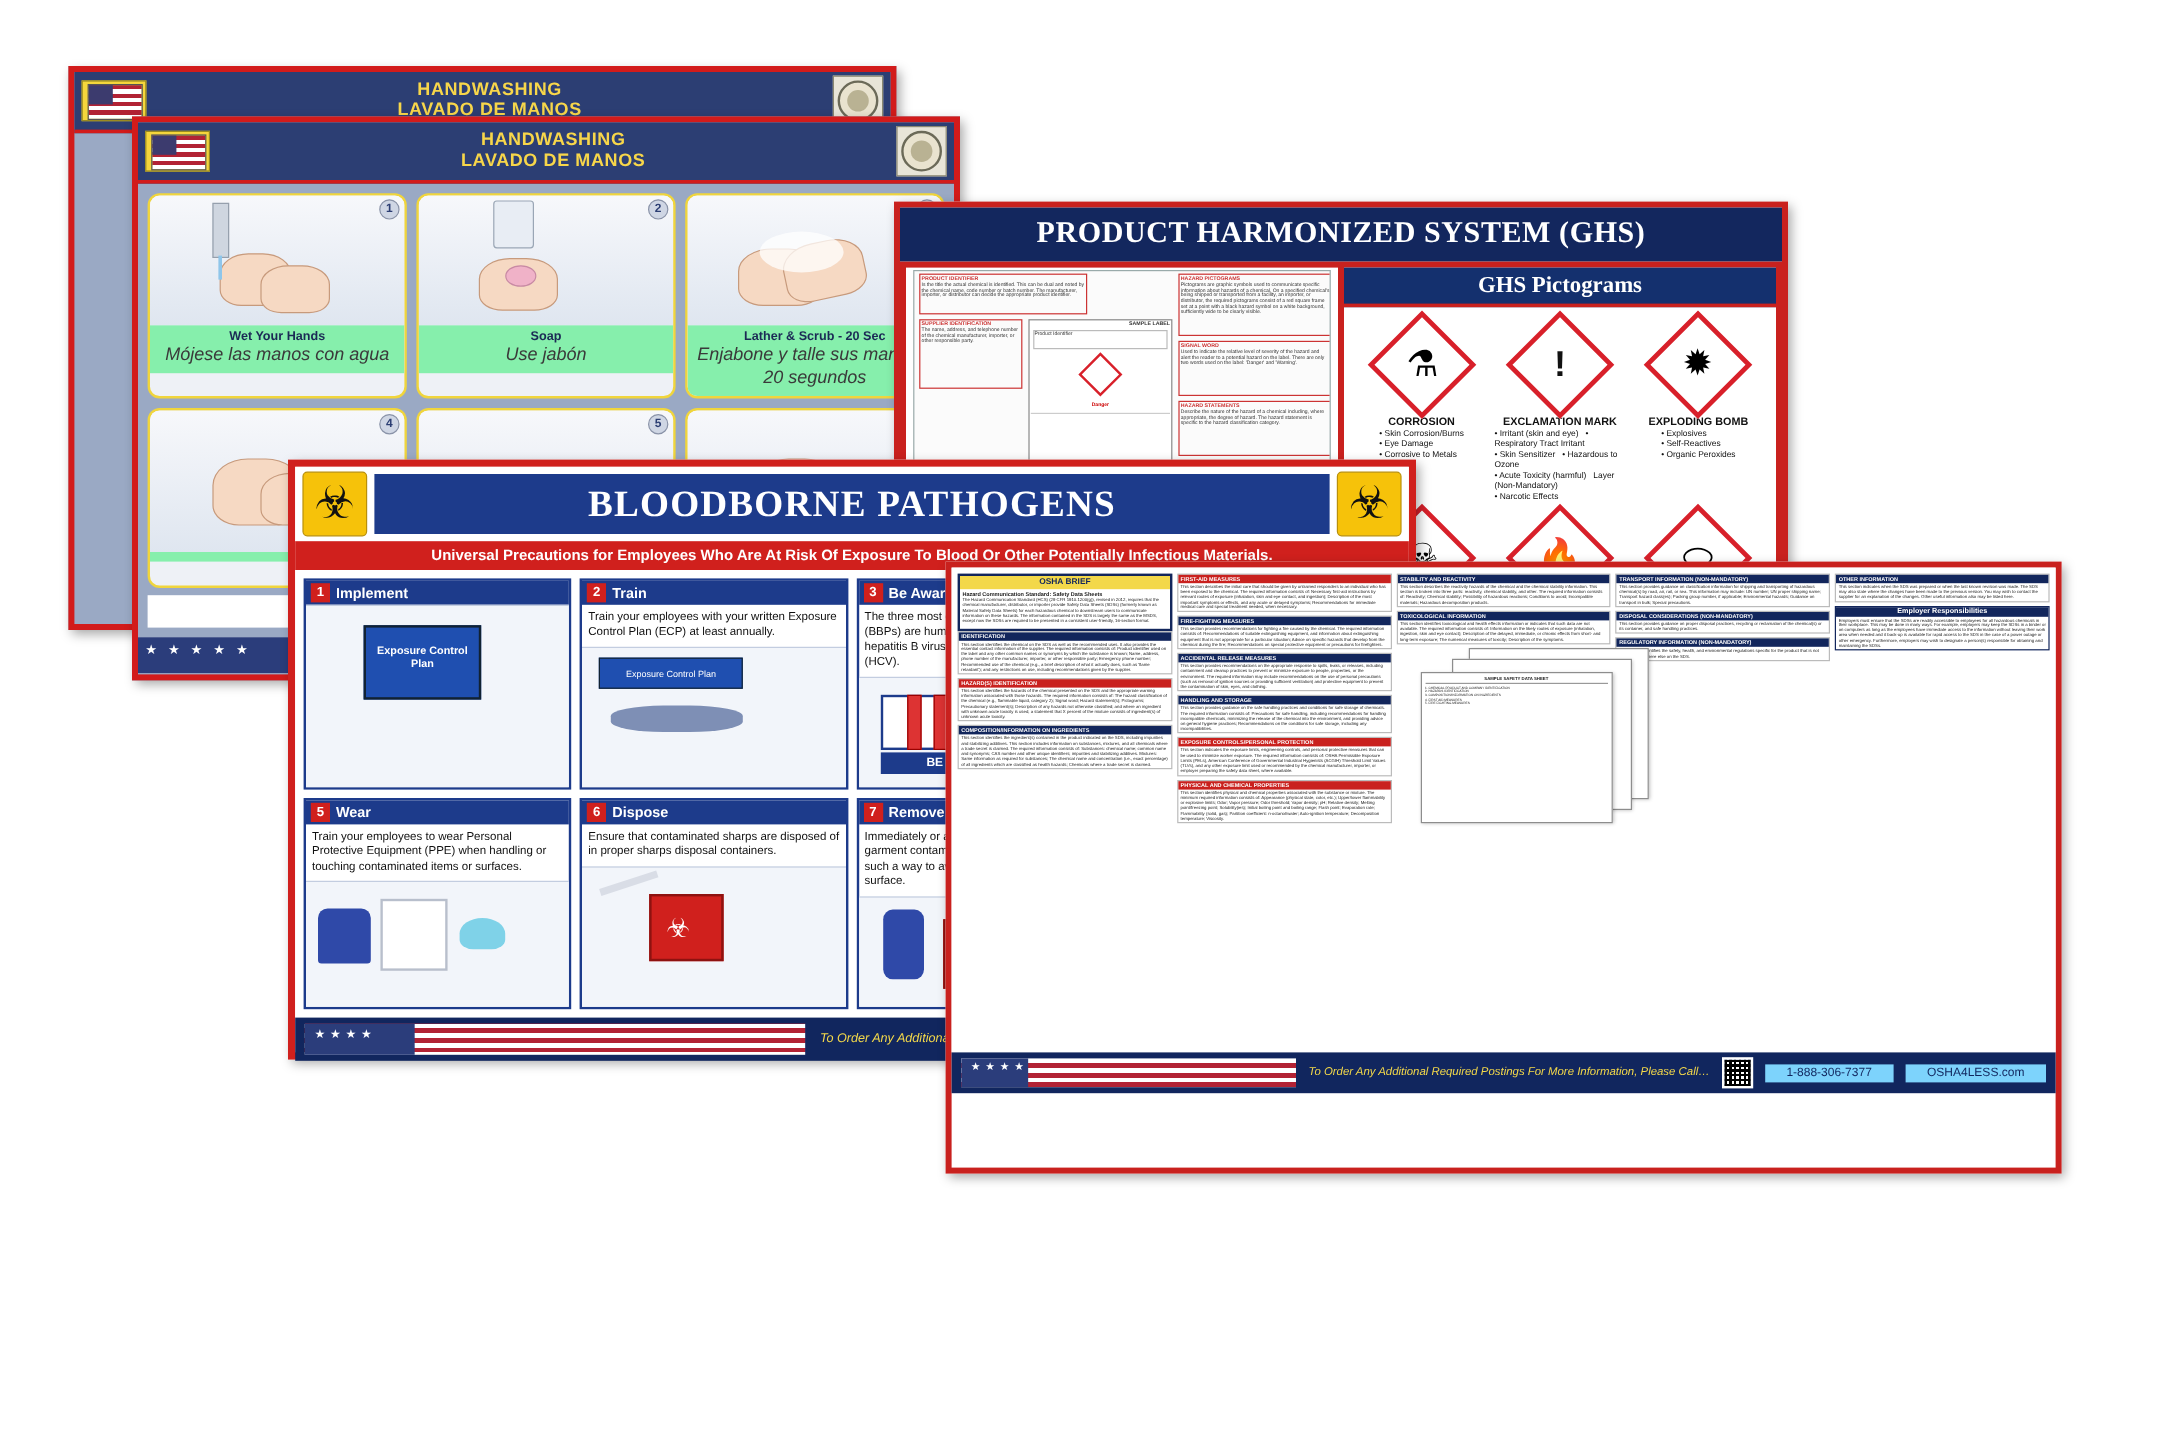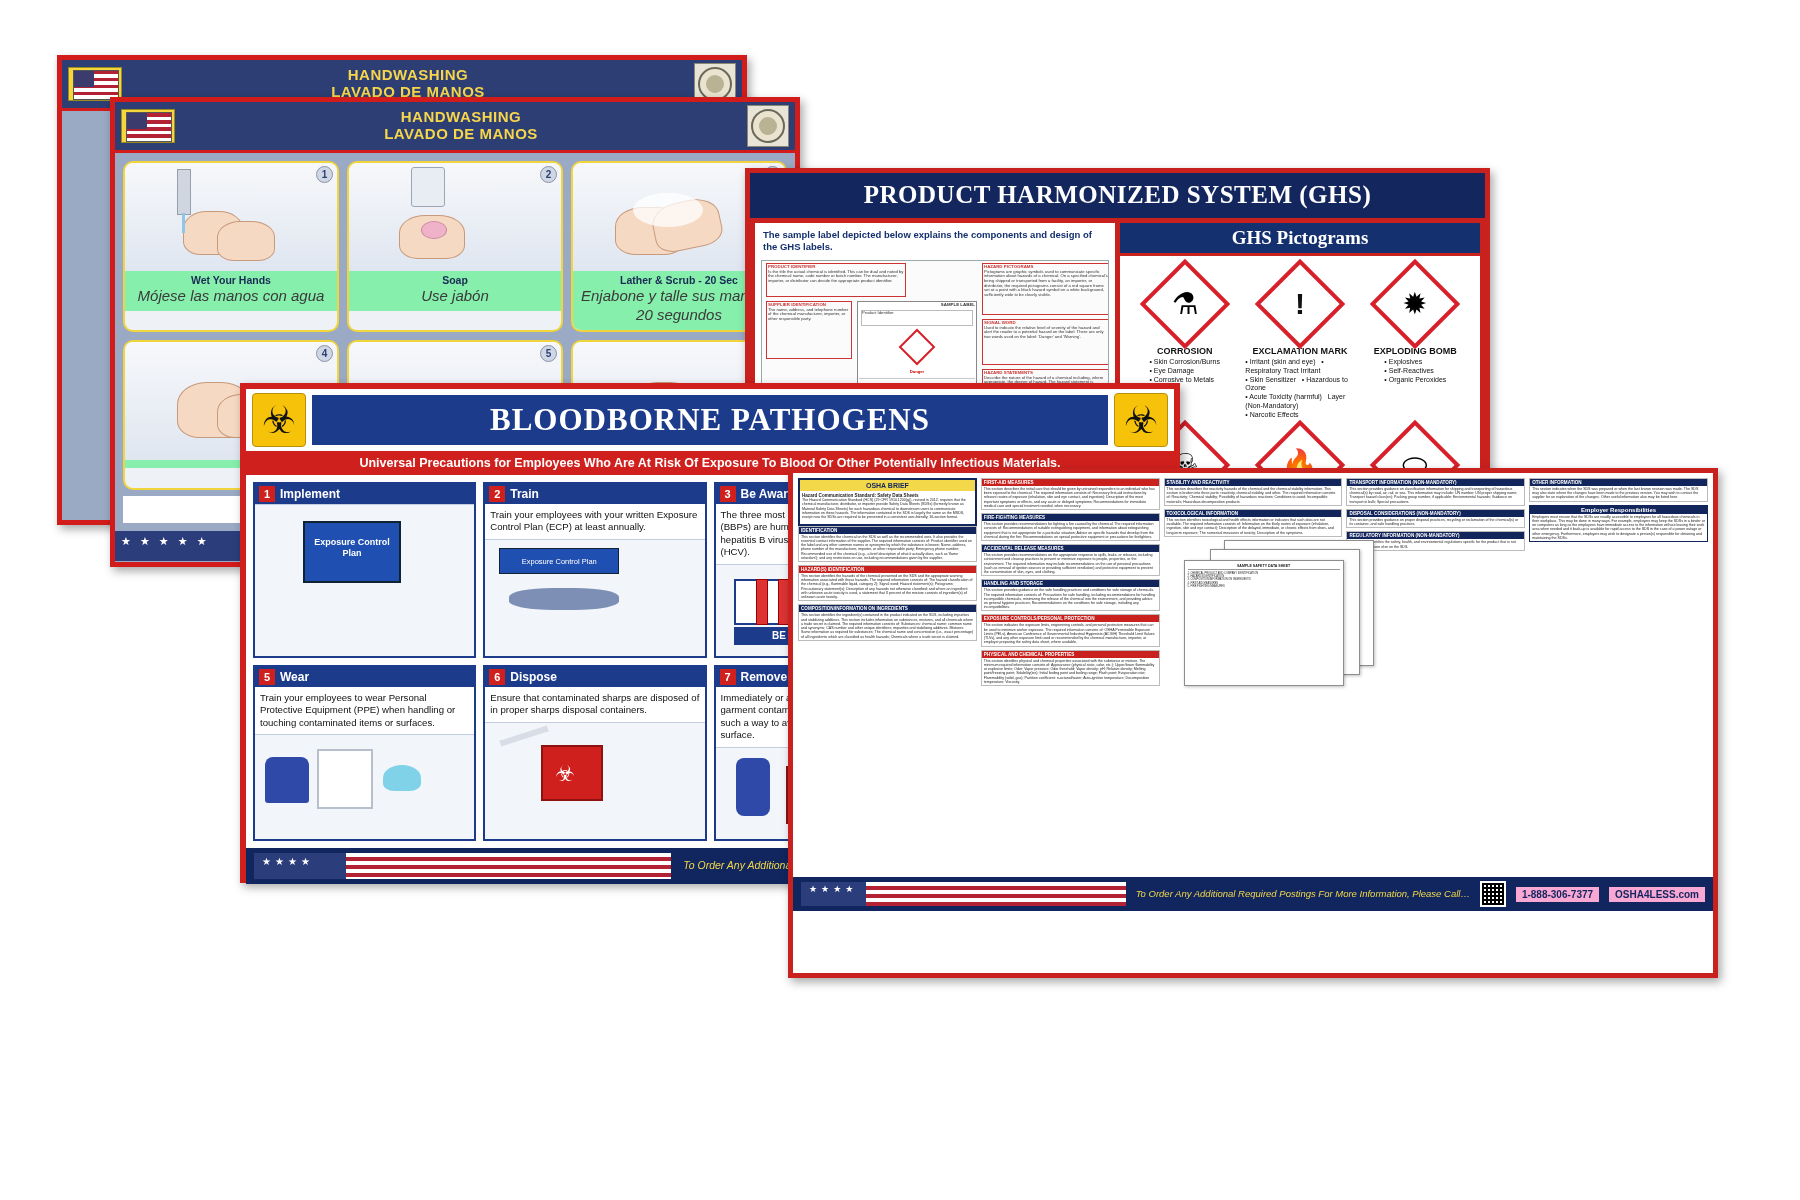--- a/index.html
+++ b/index.html
@@ -110,21 +110,21 @@
   .sds-emp{border:1px solid #12265c;}
   .sds-emp-hd{background:#12265c;color:#fff;font-weight:bold;text-align:center;font-size:6px;padding:1px;}
   .sheets{position:absolute;right:24px;bottom:58px;width:300px;height:200px;}
   .sheet{position:absolute;background:#fff;border:1px solid #8d8d8d;box-shadow:1px 1px 3px rgba(0,0,0,.25);}
   .sds-foot{background:#11265e;color:#fff;display:flex;align-items:center;justify-content:flex-end;gap:10px;padding:4px 8px;}
   .sds-foot i{font-style:italic;font-size:9.5px;color:#f3d84a;text-align:right;line-height:1.25;}
   .qr{width:26px;height:26px;background:
      repeating-linear-gradient(90deg,#000 0 2px,#fff 2px 4px),
      repeating-linear-gradient(#000 0 2px,#fff 2px 4px);
      background-blend-mode:multiply;border:2px solid #fff;}
-  .brand{background:#f9a8d4;color:#11265e;font-weight:bold;font-size:10px;padding:2px 6px;}
+  .brand{background:#7dd3fc;color:#11265e;font-weight:normal;font-size:10px;padding:2px 18px;}
   .tiny{font-size:6px;}
 </style>
 </head>
 <body>
 
 <div class="poster hw" style="left:57px;top:55px;width:690px;height:470px;">
   <div class="hw-head">
     <div class="yellow-tab" style="position:relative;">
       <div class="flag" style="position:absolute;left:4px;top:2px;"></div>
     </div>
@@ -236,21 +236,20 @@
     </div>
   </div>
   <div class="stars-strip"></div>
 </div>
 
 <div class="poster" id="ghs" style="left:745px;top:168px;width:745px;height:460px;">
   <div class="ghs-title" style="font-size:25px;">PRODUCT HARMONIZED SYSTEM (GHS)</div>
   <div class="ghs-cols">
 
     <div class="ghs-col">
-      <div class="ghs-lead">The sample label depicted below explains the components and design of the GHS labels.</div>
       <div class="ghs-label-art">
         <div class="ghs-art-block" style="left:4px;top:2px;width:140px;height:34px;">
           <div class="ghs-art-title">PRODUCT IDENTIFIER</div>
           <div>Is the title the actual chemical is identified. This can be dual and noted by the chemical name, code number or batch number. The manufacturer, importer, or distributor can decide the appropriate product identifier.</div>
         </div>
         <div class="ghs-art-block" style="left:4px;top:40px;width:86px;height:58px;">
           <div class="ghs-art-title">SUPPLIER IDENTIFICATION</div>
           <div>The name, address, and telephone number of the chemical manufacturer, importer, or other responsible party.</div>
         </div>
         <div class="ghs-art-block" style="left:95px;top:40px;width:120px;height:150px;border-color:#888;background:#fff;">

